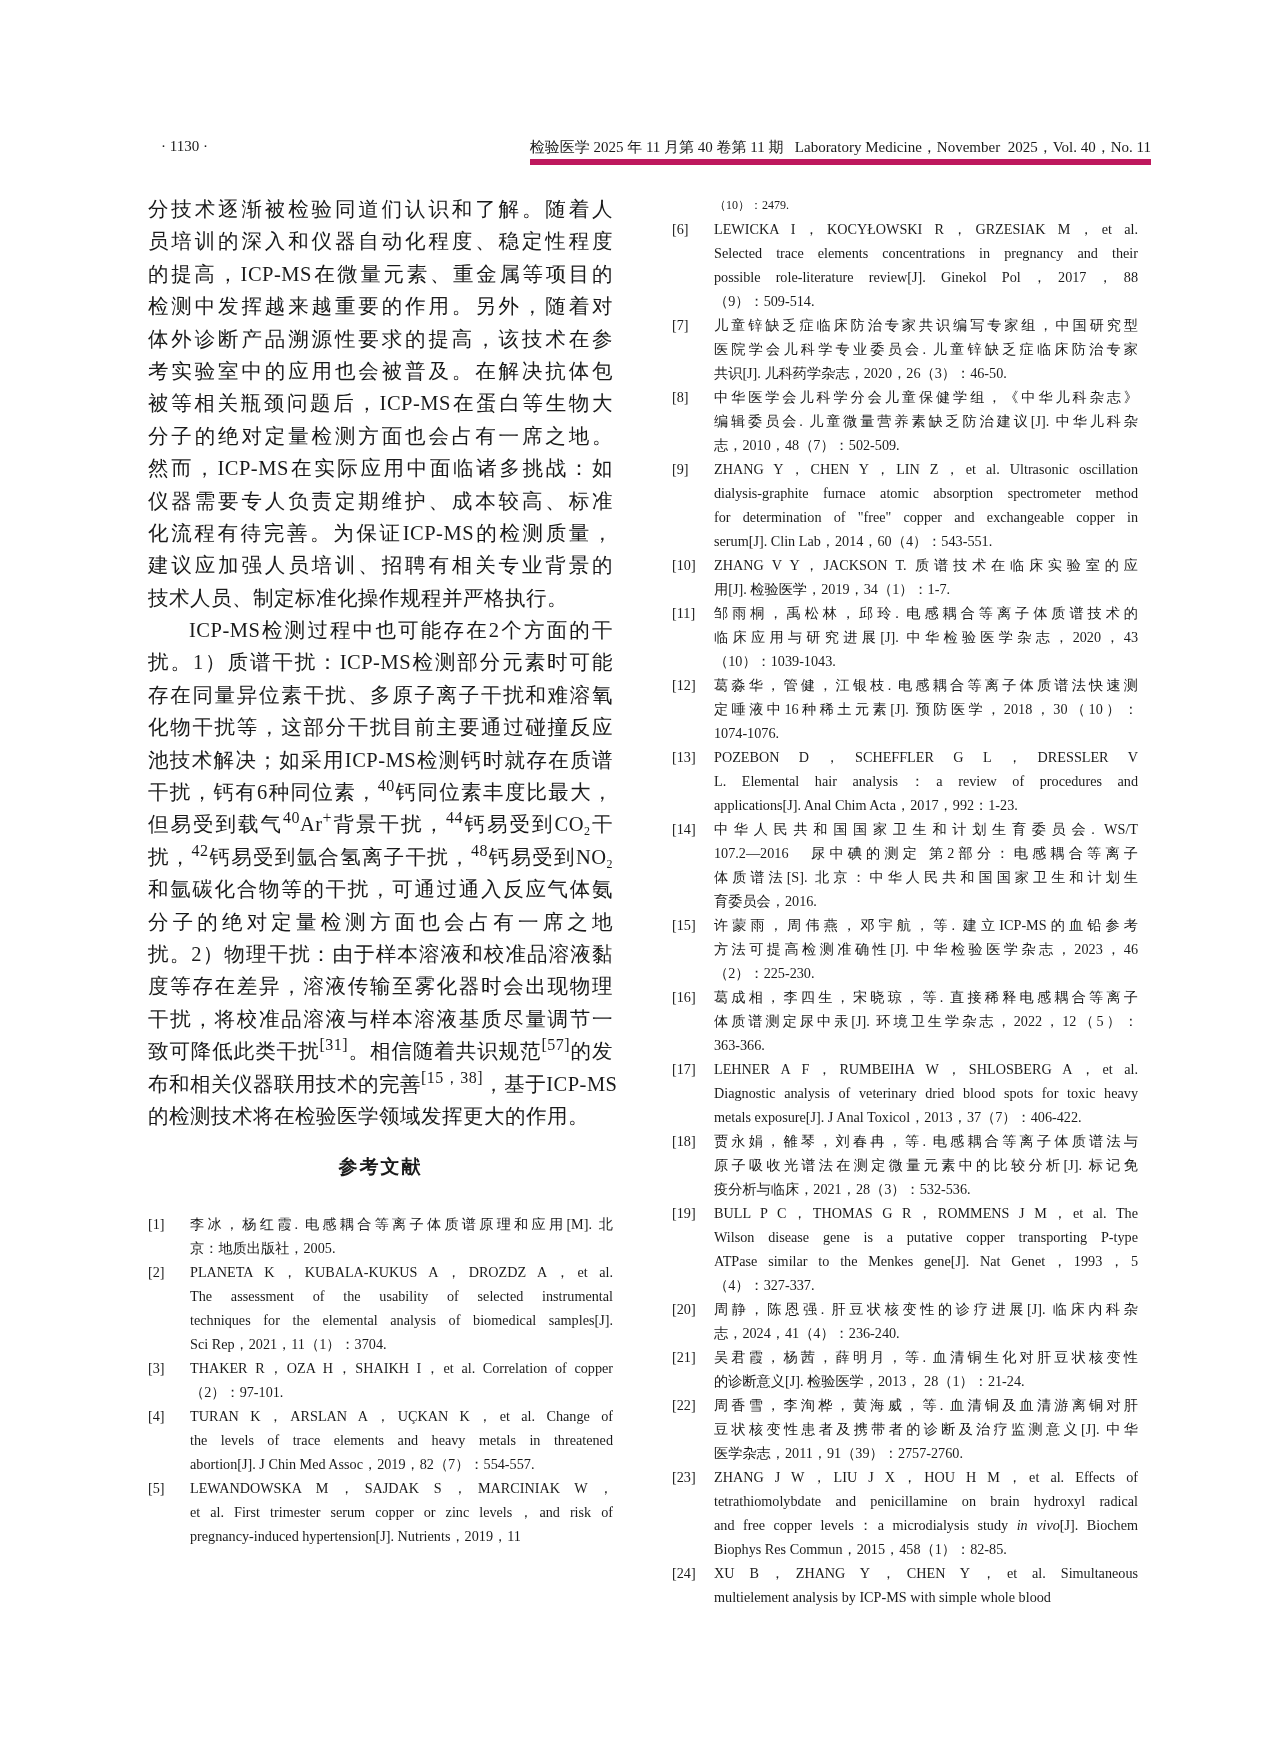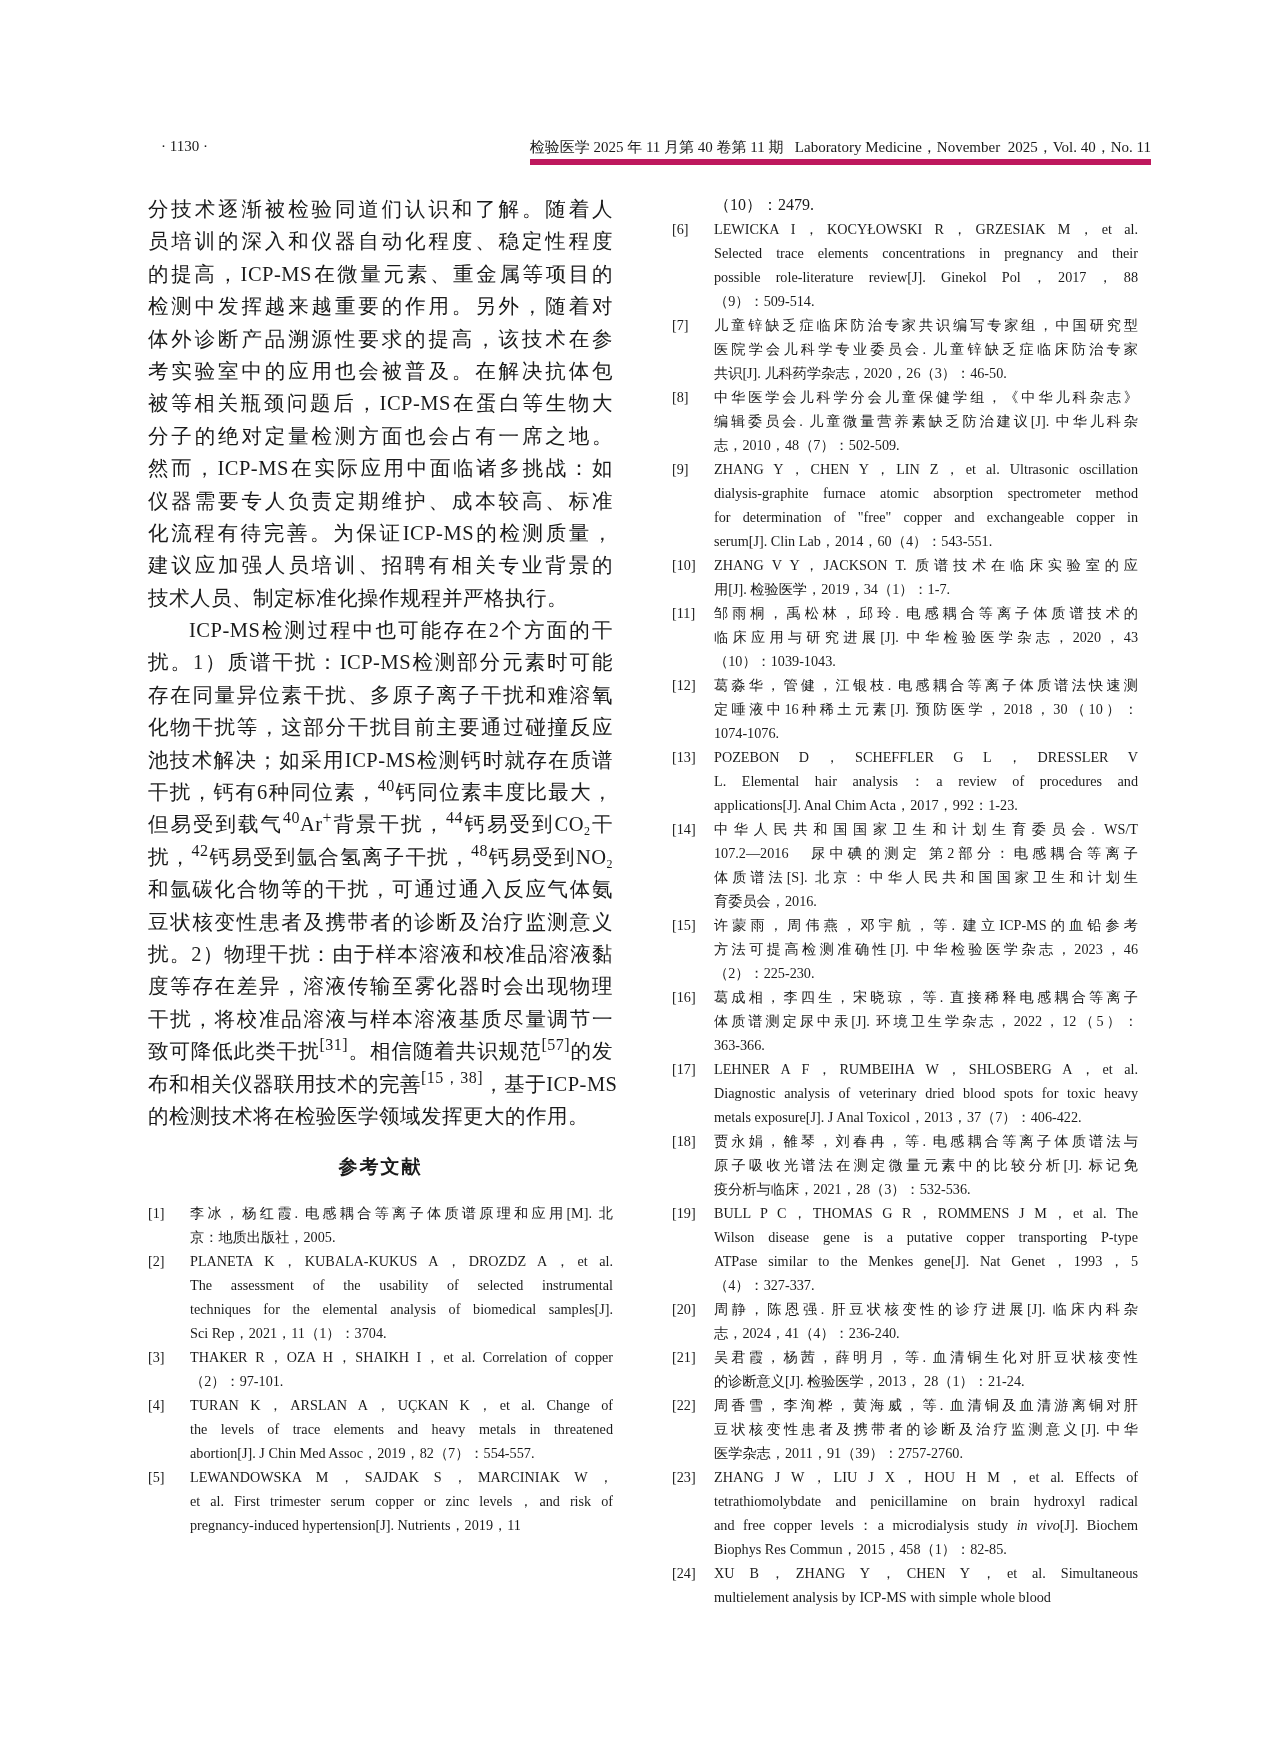--- a/index.html
+++ b/index.html
@@ -57,42 +57,42 @@
     .body-line.last { text-align-last: left; }
     .body-line.indent { padding-left: 41px; }
     sup { font-size: 16px; line-height: 0; vertical-align: 8px; }
     sub { font-size: 12px; line-height: 0; vertical-align: -4px; }
     .ref-title {
       text-align: center;
       font-family: "DejaVu Sans", "Liberation Sans", sans-serif;
       font-weight: bold;
       font-size: 19px;
       margin-top: 22px;
-      margin-bottom: 21px;
+      margin-bottom: 32px;
       letter-spacing: 2px;
     }
     .ref {
       display: flex;
       font-size: 14.2px;
       line-height: 24px;
     }
     .ref-num {
       width: 42px;
       flex: 0 0 42px;
     }
     .ref-body { flex: 1; }
     .ref-line {
       display: block;
       white-space: nowrap;
       text-align: justify;
       text-align-last: justify;
       height: 24px;
     }
     .ref-line.last { text-align-last: left; }
-    .col-right .ref-cont { padding-left: 42px; font-size: 16px; line-height: 24px; height: 24px; }
+    .col-right .ref-cont { padding-left: 42px; font-size: 12px; line-height: 24px; height: 24px; }
     i { font-style: italic; }
   </style>
 </head>
 <body>
 
 <div class="header">
   <span class="page-number">· 1130 ·</span>
   <span class="journal-line">检验医学 2025 年 11 月第 40 卷第 11 期   Laboratory Medicine，November  2025，Vol. 40，No. 11</span>
 </div>
 
@@ -116,21 +116,21 @@
   <div>
     <div class="body-line indent">ICP-MS检测过程中也可能存在2个方面的干</div>
     <div class="body-line">扰。1）质谱干扰：ICP-MS检测部分元素时可能</div>
     <div class="body-line">存在同量异位素干扰、多原子离子干扰和难溶氧</div>
     <div class="body-line">化物干扰等，这部分干扰目前主要通过碰撞反应</div>
     <div class="body-line">池技术解决；如采用ICP-MS检测钙时就存在质谱</div>
     <div class="body-line"><span>干扰，钙有6种同位素，</span><sup>40</sup><span>钙同位素丰度比最大，</span></div>
     <div class="body-line"><span>但易受到载气</span><sup>40</sup><span>Ar</span><sup>+</sup><span>背景干扰，</span><sup>44</sup><span>钙易受到CO</span><sub>2</sub><span>干</span></div>
     <div class="body-line"><span>扰，</span><sup>42</sup><span>钙易受到氩合氢离子干扰，</span><sup>48</sup><span>钙易受到NO</span><sub>2</sub></div>
     <div class="body-line">和氩碳化合物等的干扰，可通过通入反应气体氨</div>
-    <div class="body-line">豆状核变性患者及携带者的诊断及治疗监测意义</div>
+    <div class="body-line">分子的绝对定量检测方面也会占有一席之地</div>
     <div class="body-line">扰。2）物理干扰：由于样本溶液和校准品溶液黏</div>
     <div class="body-line">度等存在差异，溶液传输至雾化器时会出现物理</div>
     <div class="body-line">干扰，将校准品溶液与样本溶液基质尽量调节一</div>
     <div class="body-line"><span>致可降低此类干扰</span><sup>[31]</sup><span>。相信随着共识规范</span><sup>[57]</sup><span>的发</span></div>
     <div class="body-line"><span>布和相关仪器联用技术的完善</span><sup>[15，38]</sup><span>，基于ICP-MS</span></div>
     <div class="body-line last">的检测技术将在检验医学领域发挥更大的作用。</div>
   </div>
 
   <div class="ref-title">参考文献</div>
 

